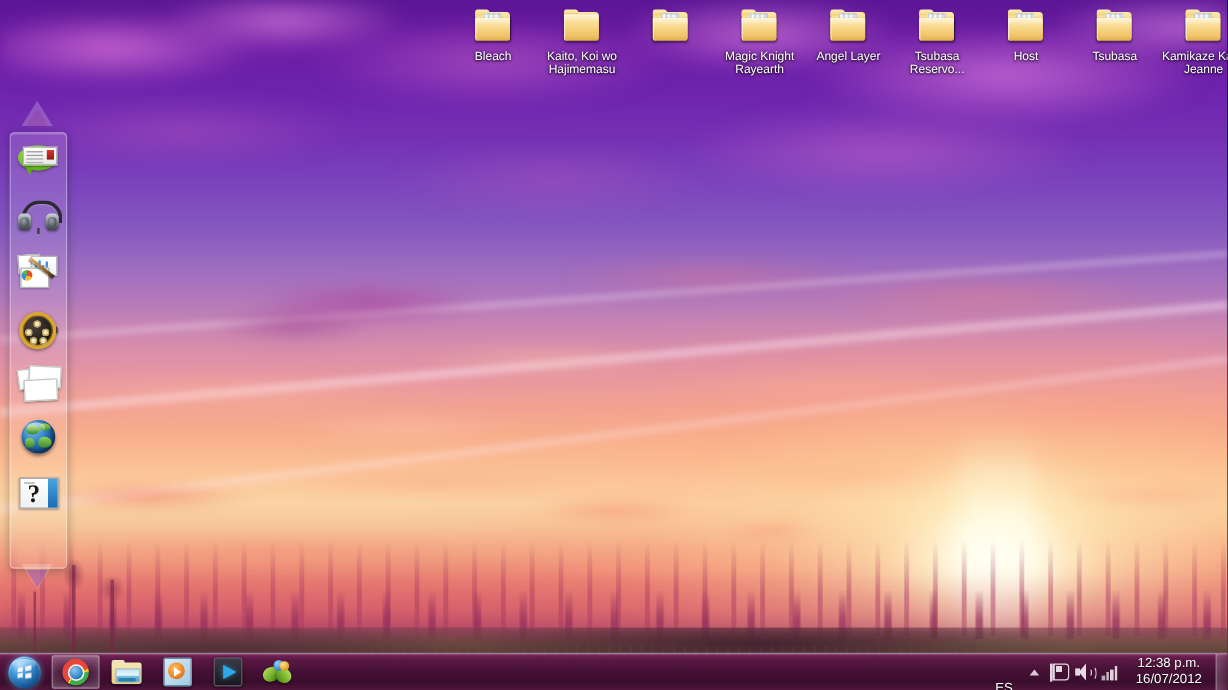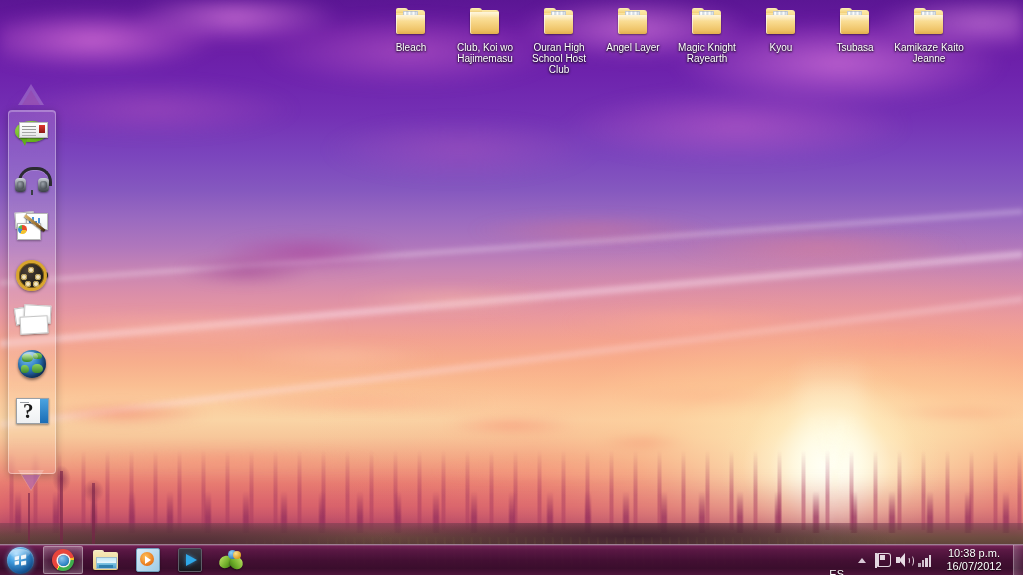--- a/index.html
+++ b/index.html
@@ -667,70 +667,80 @@
     </div>
 
     <div class="desk-icon">
       <span class="glyph">
         <span class="folder closed">
             <span class="back"></span>
             <span class="tab"></span>
             <span class="front"></span>
           </span>
       </span>
-      <span class="label">Club, Koi wo Hajimemasu</span>
+      <span class="label">Kaito, Koi wo Hajimemasu</span>
     </div>
 
     <div class="desk-icon">
       <span class="glyph">
         <span class="folder">
             <span class="back"></span>
             <span class="tab"></span>
             <span class="papers"></span>
             <span class="front"></span>
           </span>
       </span>
-      <span class="label">Ouran High School Host Club</span>
     </div>
 
     <div class="desk-icon">
       <span class="glyph">
         <span class="folder">
             <span class="back"></span>
             <span class="tab"></span>
             <span class="papers"></span>
             <span class="front"></span>
           </span>
       </span>
-      <span class="label">Angel Layer</span>
+      <span class="label">Magic Knight Rayearth</span>
     </div>
 
     <div class="desk-icon">
       <span class="glyph">
         <span class="folder">
             <span class="back"></span>
             <span class="tab"></span>
             <span class="papers"></span>
             <span class="front"></span>
           </span>
       </span>
-      <span class="label">Magic Knight Rayearth</span>
-    </div>
-
+      <span class="label">Angel Layer</span>
+    </div>
 
     <div class="desk-icon">
       <span class="glyph">
         <span class="folder">
             <span class="back"></span>
             <span class="tab"></span>
             <span class="papers"></span>
             <span class="front"></span>
           </span>
       </span>
-      <span class="label">Kyou</span>
+      <span class="label">Tsubasa Reservo...</span>
+    </div>
+
+    <div class="desk-icon">
+      <span class="glyph">
+        <span class="folder">
+            <span class="back"></span>
+            <span class="tab"></span>
+            <span class="papers"></span>
+            <span class="front"></span>
+          </span>
+      </span>
+      <span class="label">Host</span>
     </div>
 
     <div class="desk-icon">
       <span class="glyph">
         <span class="folder">
             <span class="back"></span>
             <span class="tab"></span>
             <span class="papers"></span>
             <span class="front"></span>
           </span>
@@ -916,21 +926,21 @@
       <div class="tray-ic">
         <span class="ic-signal">
           <i></i>
             <i></i>
             <i></i>
             <i></i>
         </span>
       </div>
 
       <div id="clock">
-        <div>10:38 p.m.</div>
+        <div>12:38 p.m.</div>
         <div>16/07/2012</div>
       </div>
 
       <div id="show-desktop"></div>
 
     </div>
 
   </div>
 
 </div>

